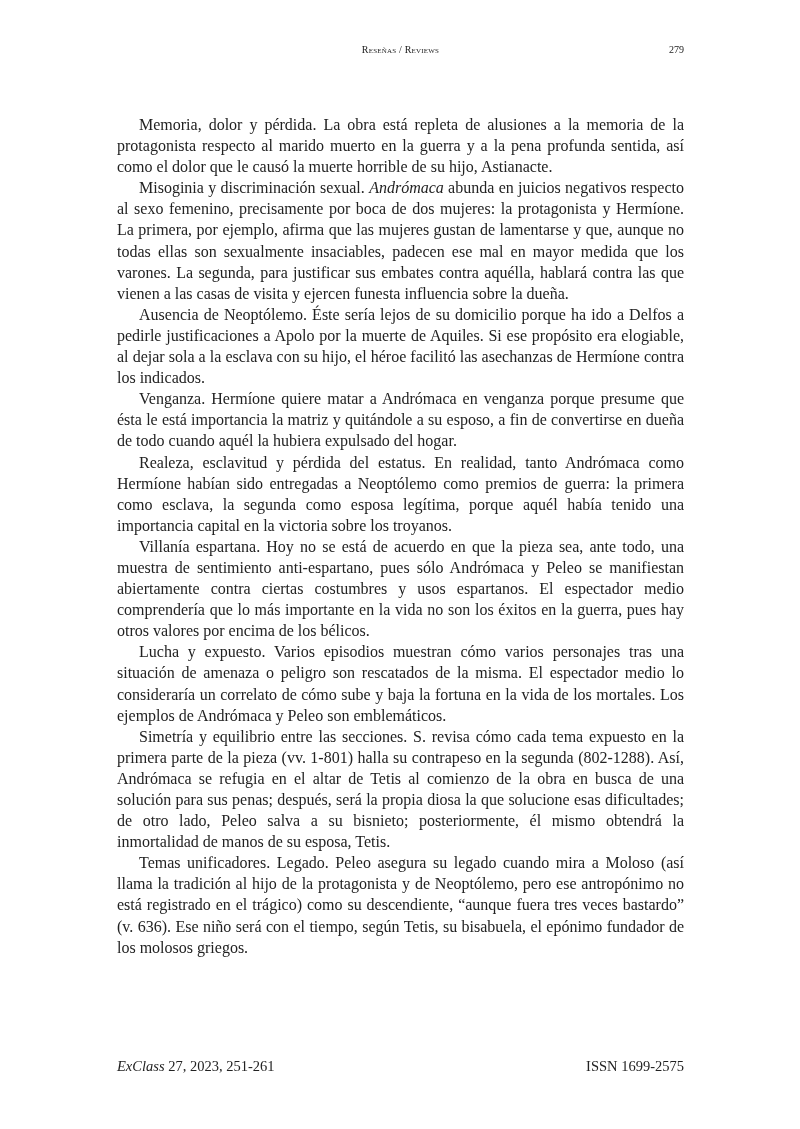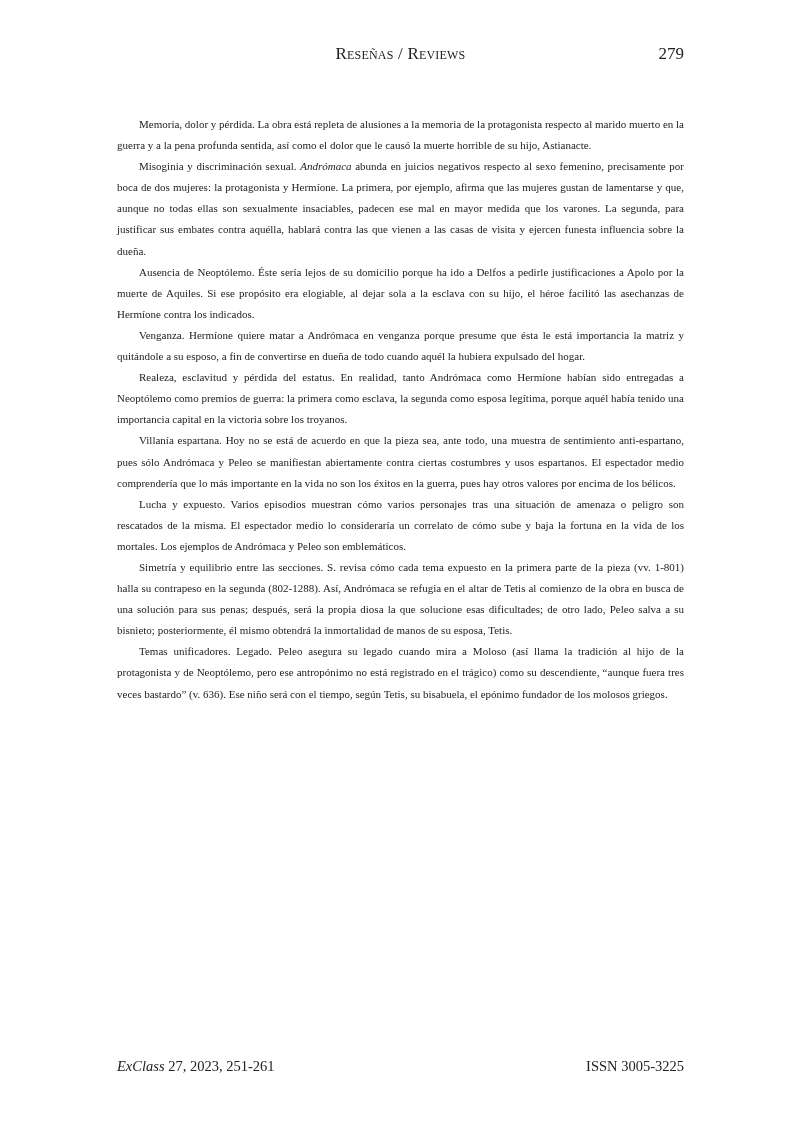--- a/index.html
+++ b/index.html
@@ -14,42 +14,42 @@
       overflow: hidden;
       font-family: "Liberation Serif", "DejaVu Serif", serif;
       color: #222222;
     }
     .running-head {
       position: absolute;
       top: 44px;
       left: 117px;
       width: 567px;
       height: 22px;
-      font-size: 17px;
+      font-size: 10px;
     }
     .running-head .title {
       position: absolute;
       left: 0;
       right: 0;
       text-align: center;
       font-variant: small-caps;
       letter-spacing: 0.2px;
     }
     .running-head .page-number {
       position: absolute;
       right: 0;
       top: 0;
       text-align: center;
     }
     .body-text {
       position: absolute;
       top: 114px;
       left: 117px;
       width: 567px;
-      font-size: 11px;
+      font-size: 16px;
       line-height: 21.1px;
     }
     .body-text p {
       margin: 0;
       text-indent: 22px;
       text-align: justify;
       hyphens: none;
     }
     .footer {
       position: absolute;
@@ -83,14 +83,14 @@
   <p>Venganza. Hermíone quiere matar a Andrómaca en venganza porque presume que ésta le está importancia la matriz y quitándole a su esposo, a fin de convertirse en dueña de todo cuando aquél la hubiera expulsado del hogar.</p>
   <p>Realeza, esclavitud y pérdida del estatus. En realidad, tanto Andrómaca como Hermíone habían sido entregadas a Neoptólemo como premios de guerra: la primera como esclava, la segunda como esposa legítima, porque aquél había tenido una importancia capital en la victoria sobre los troyanos.</p>
   <p>Villanía espartana. Hoy no se está de acuerdo en que la pieza sea, ante todo, una muestra de sentimiento anti-espartano, pues sólo Andrómaca y Peleo se manifiestan abiertamente contra ciertas costumbres y usos espartanos. El espectador medio comprendería que lo más importante en la vida no son los éxitos en la guerra, pues hay otros valores por encima de los bélicos.</p>
   <p>Lucha y expuesto. Varios episodios muestran cómo varios personajes tras una situación de amenaza o peligro son rescatados de la misma. El espectador medio lo consideraría un correlato de cómo sube y baja la fortuna en la vida de los mortales. Los ejemplos de Andrómaca y Peleo son emblemáticos.</p>
   <p>Simetría y equilibrio entre las secciones. S. revisa cómo cada tema expuesto en la primera parte de la pieza (vv. 1-801) halla su contrapeso en la segunda (802-1288). Así, Andrómaca se refugia en el altar de Tetis al comienzo de la obra en busca de una solución para sus penas; después, será la propia diosa la que solucione esas dificultades; de otro lado, Peleo salva a su bisnieto; posteriormente, él mismo obtendrá la inmortalidad de manos de su esposa, Tetis.</p>
   <p>Temas unificadores. Legado. Peleo asegura su legado cuando mira a Moloso (así llama la tradición al hijo de la protagonista y de Neoptólemo, pero ese antropónimo no está registrado en el trágico) como su descendiente, “aunque fuera tres veces bastardo” (v. 636). Ese niño será con el tiempo, según Tetis, su bisabuela, el epónimo fundador de los molosos griegos.</p>
 </div>
 
 <div class="footer">
   <span class="journal"><em>ExClass</em><span> 27, 2023, 251-261</span></span>
-  <span class="issn">ISSN 3005-3225</span>
+  <span class="issn">ISSN 1699-2575</span>
 </div>
 
 </body></html>

